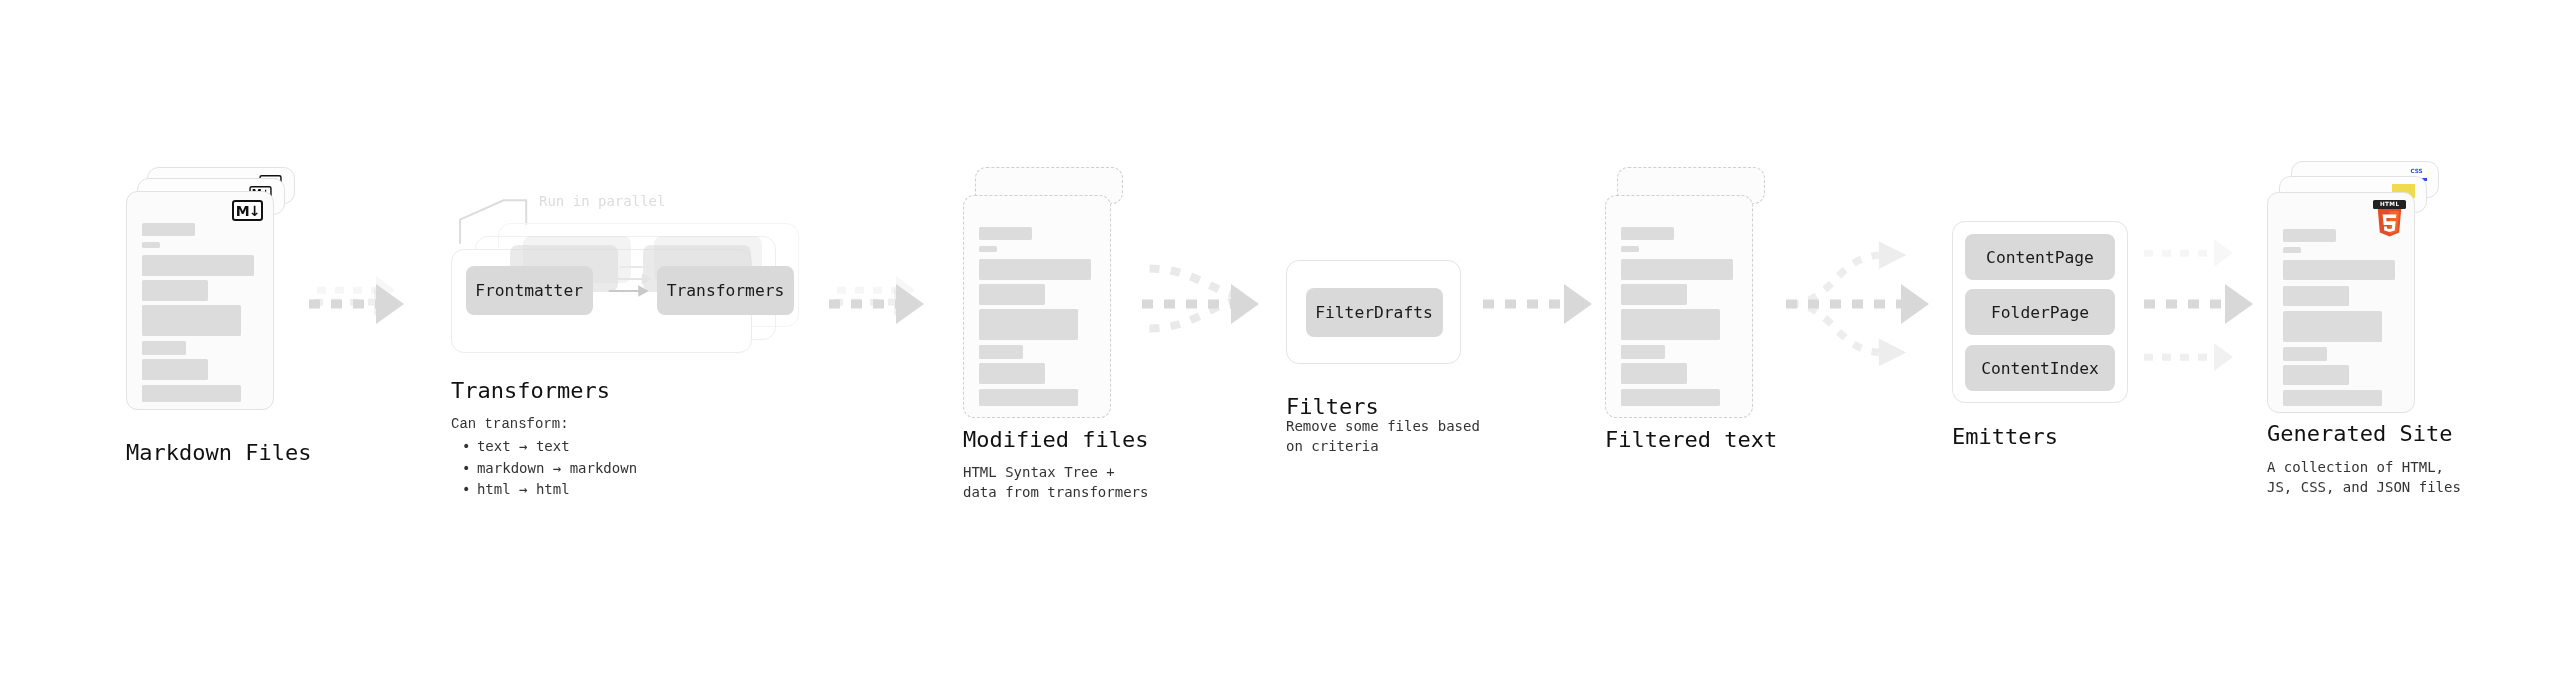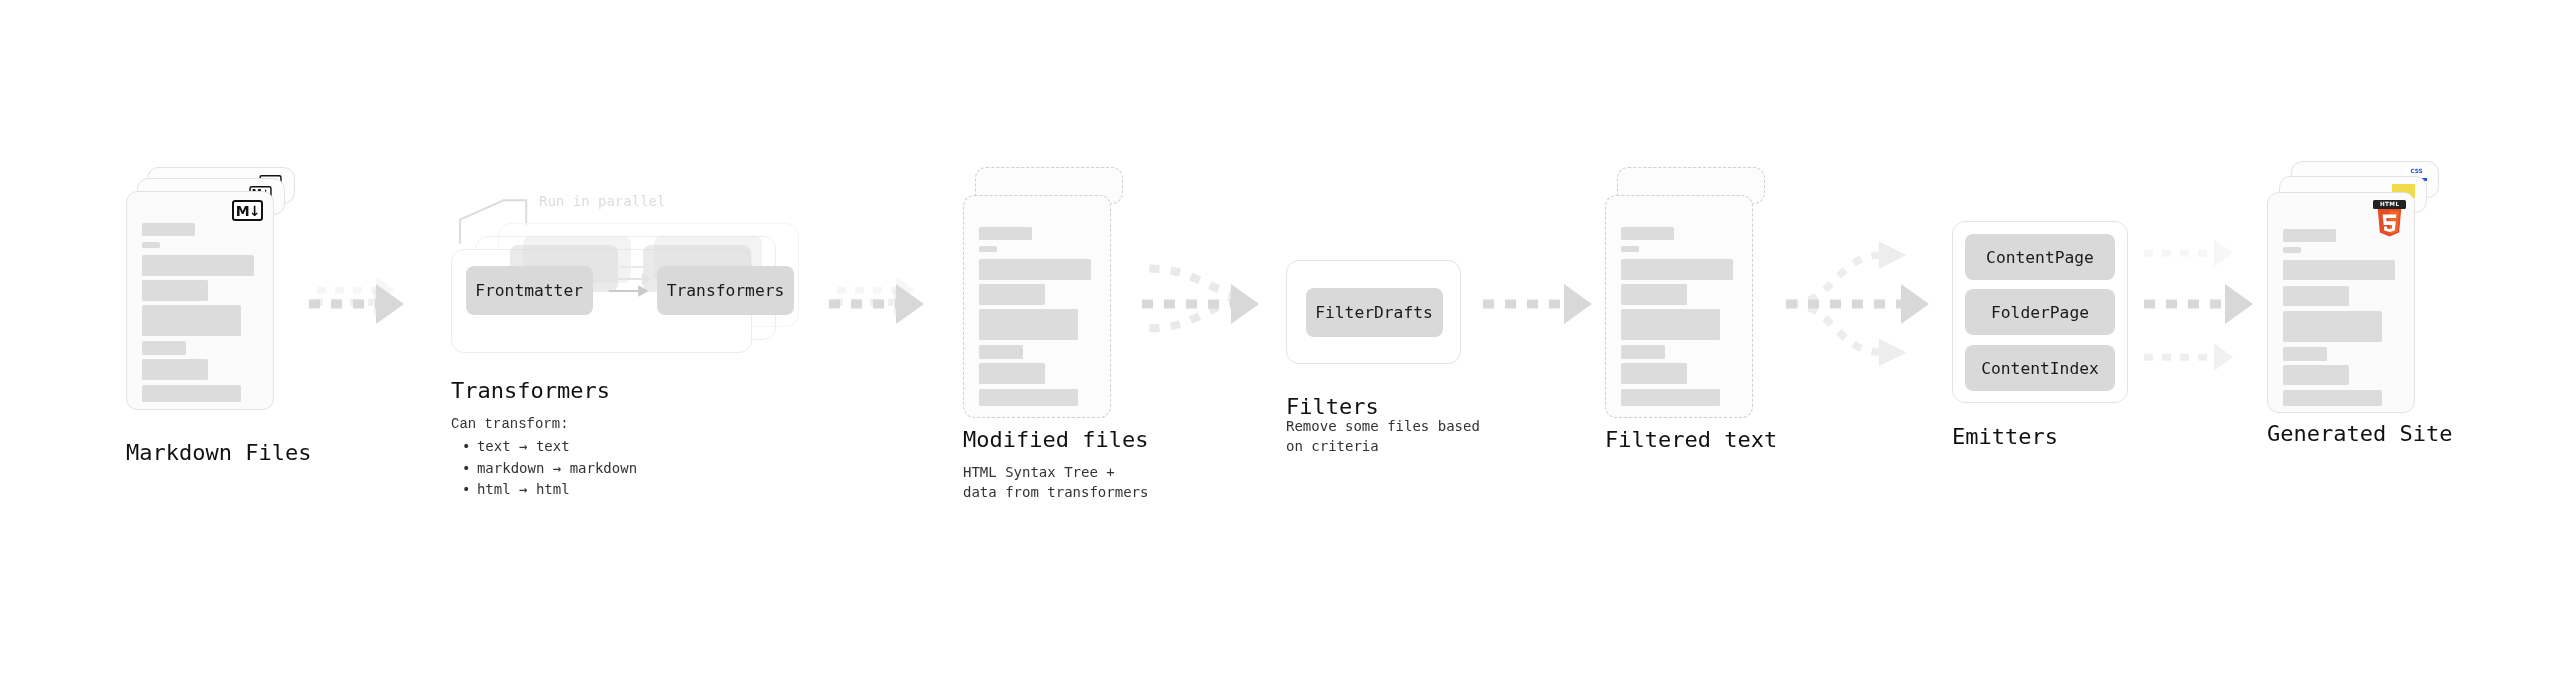--- a/index.html
+++ b/index.html
@@ -368,15 +368,17 @@
           <div class="bar" style="left:15.4px; top:93px; width:66px; height:20.3px;"></div>
           <div class="bar" style="left:15.4px; top:118px; width:99px; height:31px;"></div>
           <div class="bar" style="left:15.4px; top:154px; width:44px; height:14px;"></div>
           <div class="bar" style="left:15.4px; top:172px; width:66px; height:20.3px;"></div>
           <div class="bar" style="left:15.4px; top:197px; width:99px; height:16.3px;"></div>
         </div>
       </div>
     </div>
   </div>
   <div class="title" style="left:2267px; top:421px;">Generated Site</div>
+  <div class="sub" style="left:2267px; top:457px;">A collection of HTML,
+JS, CSS, and JSON files</div>
 
 </div>
 
 
 </body></html>

